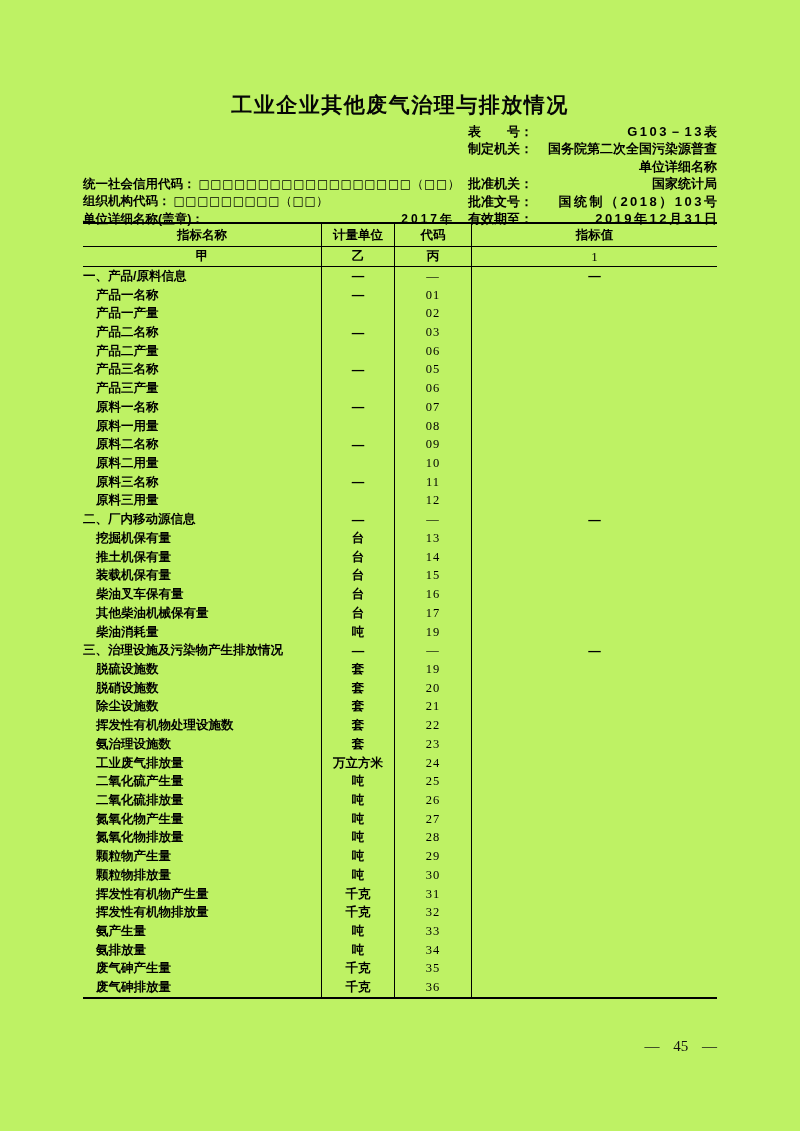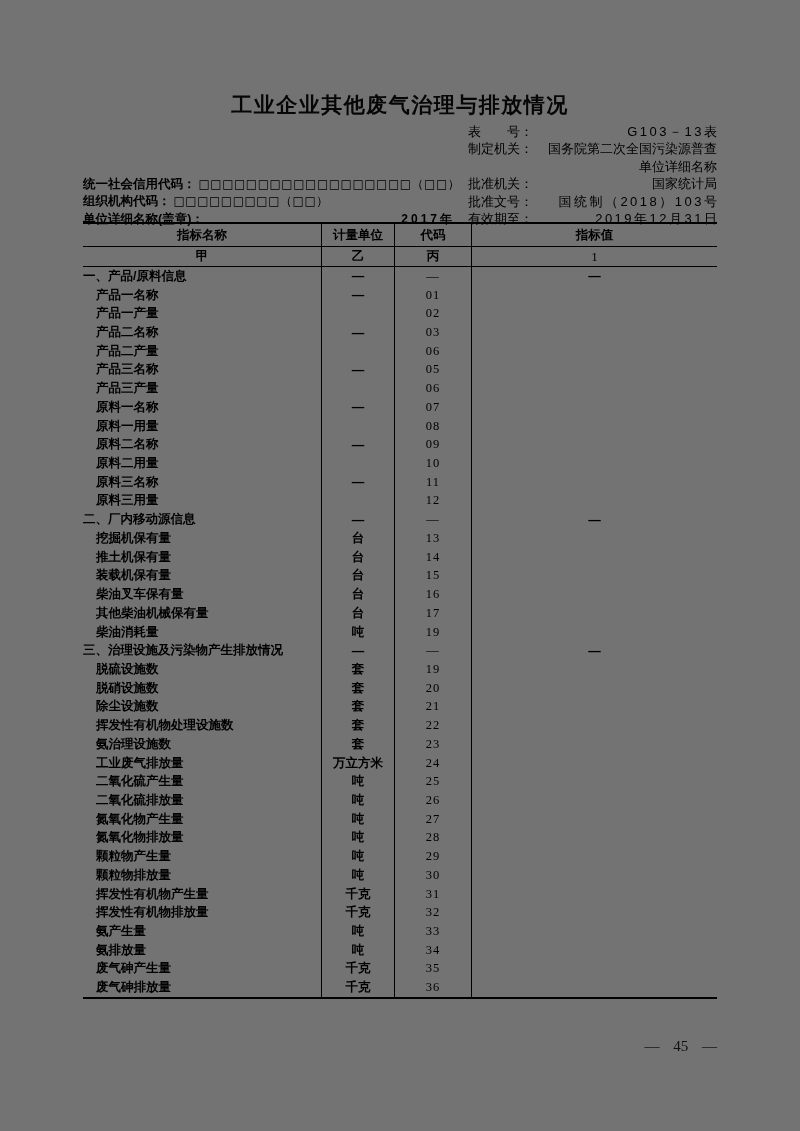--- a/index.html
+++ b/index.html
@@ -1,20 +1,20 @@
 <!DOCTYPE html>
 <html><head>
 <meta charset="utf-8">
 <style>
   html, body { margin: 0; padding: 0; background: #ffffff; }
   .page {
     position: relative;
     width: 800px;
     height: 1131px;
-    background: #737373;
+    background: #bef264;
     color: #000;
     font-family: "Liberation Sans", sans-serif;
     overflow: hidden;
   }
   .doc-title {
     position: absolute;
     top: 91px;
     left: 0;
     width: 800px;
     margin: 0;
@@ -27,21 +27,21 @@
   
   .meta-row-r {
     position: absolute;
     left: 468px;
     width: 249px;
     height: 17px;
     display: flex;
     justify-content: space-between;
     align-items: center;
     font-size: 13px;
-    font-weight: normal;
+    font-weight: bold;
     white-space: nowrap;
     text-align: center;
   }
   .meta-row-r .mr-value { margin-left: auto; }
   .meta-row-r .mr-value.spaced { letter-spacing: 2.5px; margin-right: -2.5px; }
   .meta-line-l {
     position: absolute;
     left: 83px;
     height: 17px;
     display: flex;

